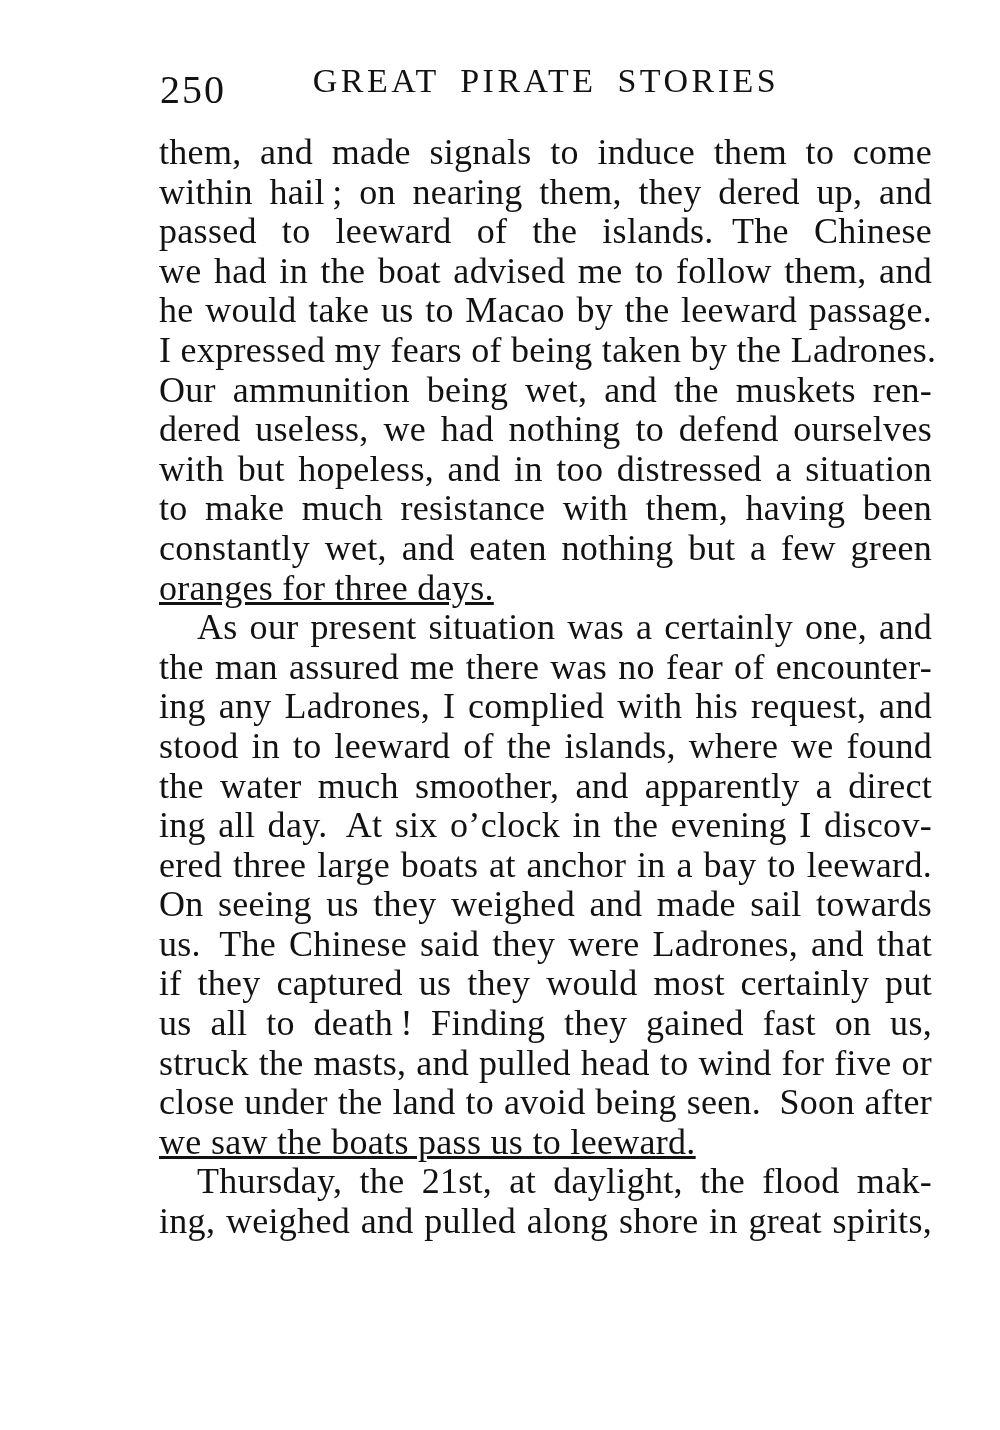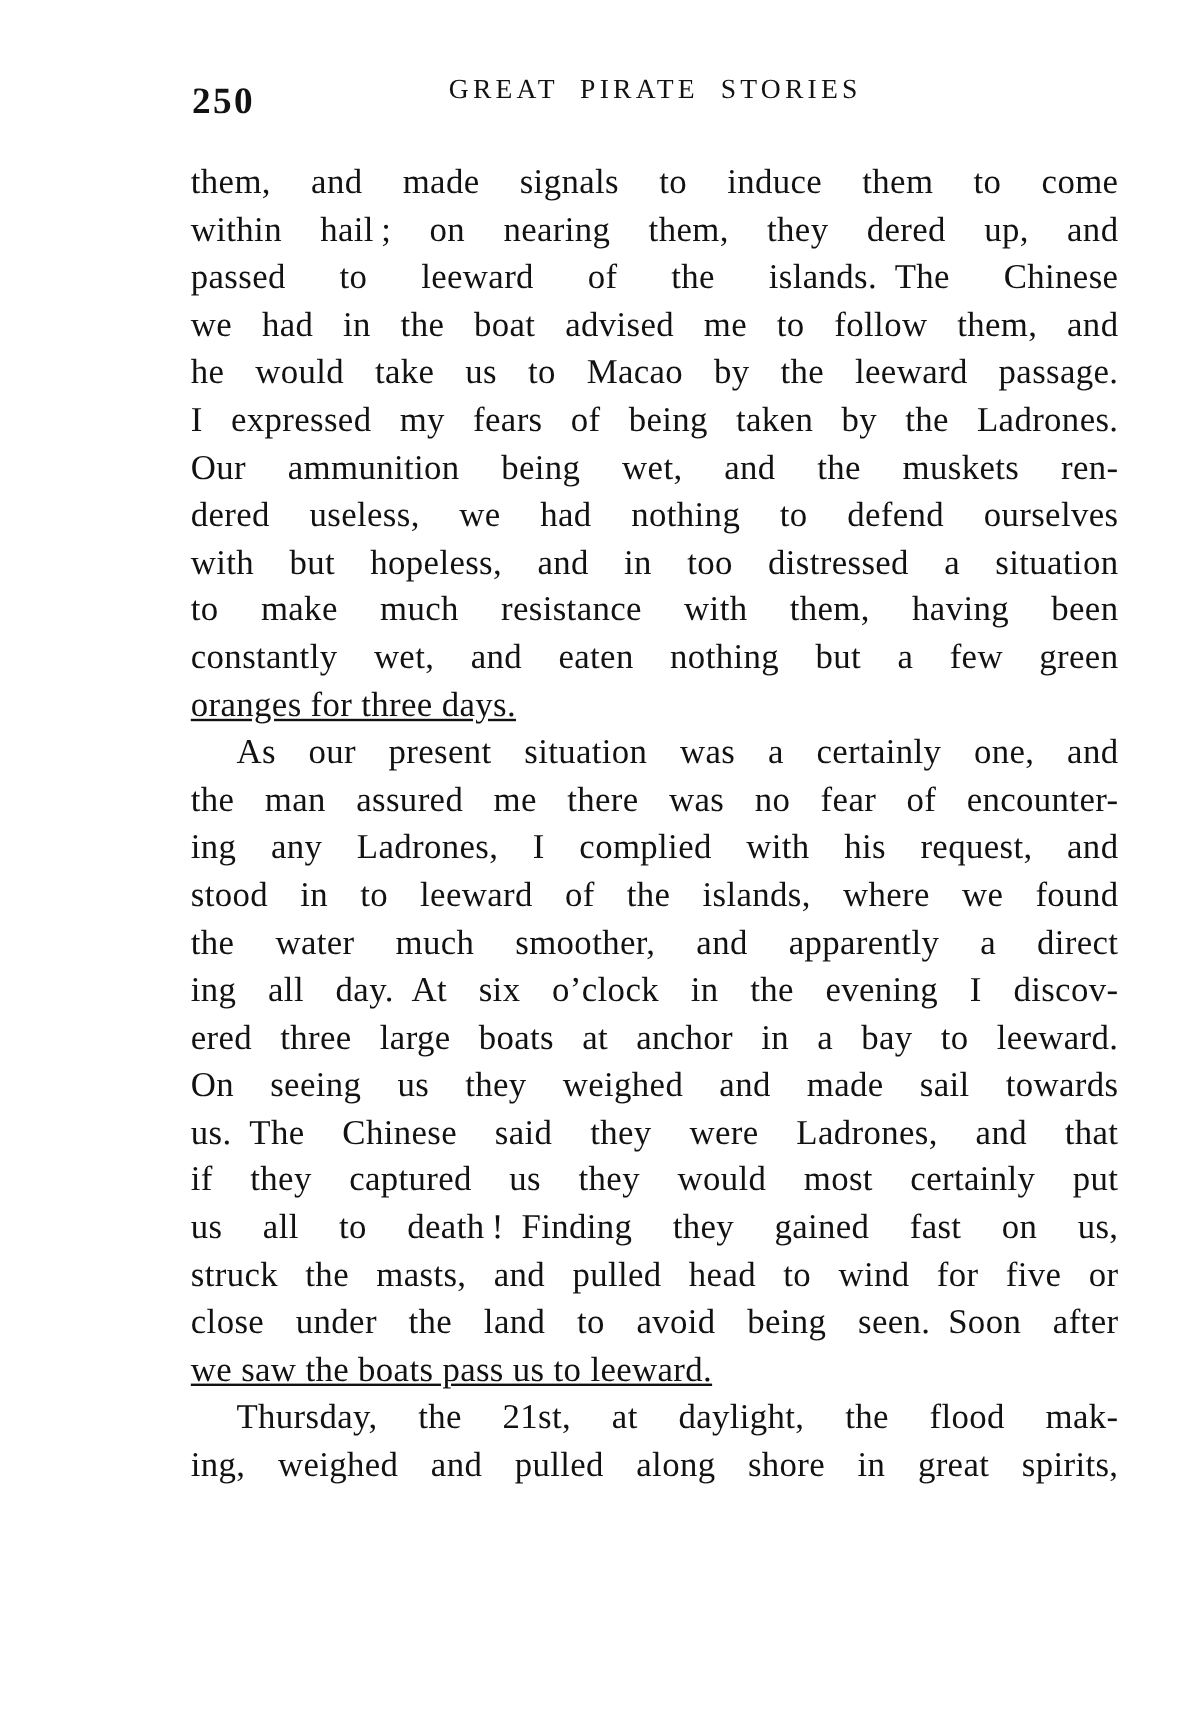--- a/index.html
+++ b/index.html
@@ -20,41 +20,41 @@
     position: absolute;
     top: 62px;
     left: 160px;
     width: 772px;
     height: 44px;
   }
   .pagenum {
     position: absolute;
     left: 0;
     top: 4px;
-    font-size: 31px;
+    font-size: 40px;
     letter-spacing: 2px;
-    font-weight: 700;
+    font-weight: 400;
   }
   .running-title {
     display: block;
     text-align: center;
-    font-size: 23px;
+    font-size: 34px;
     letter-spacing: 3.5px;
     word-spacing: 9px;
     font-weight: 400;
     white-space: nowrap;
   }
   .textblock {
     position: absolute;
     top: 133px;
     left: 159px;
     width: 773px;
   }
   .line {
-    font-size: 29px;
+    font-size: 36px;
     line-height: 39.6px;
     height: 39.6px;
     letter-spacing: 0.3px;
     text-align: justify;
     text-align-last: justify;
     white-space: nowrap;
     overflow: visible;
   }
   .line.nojust {
     text-align: center;

